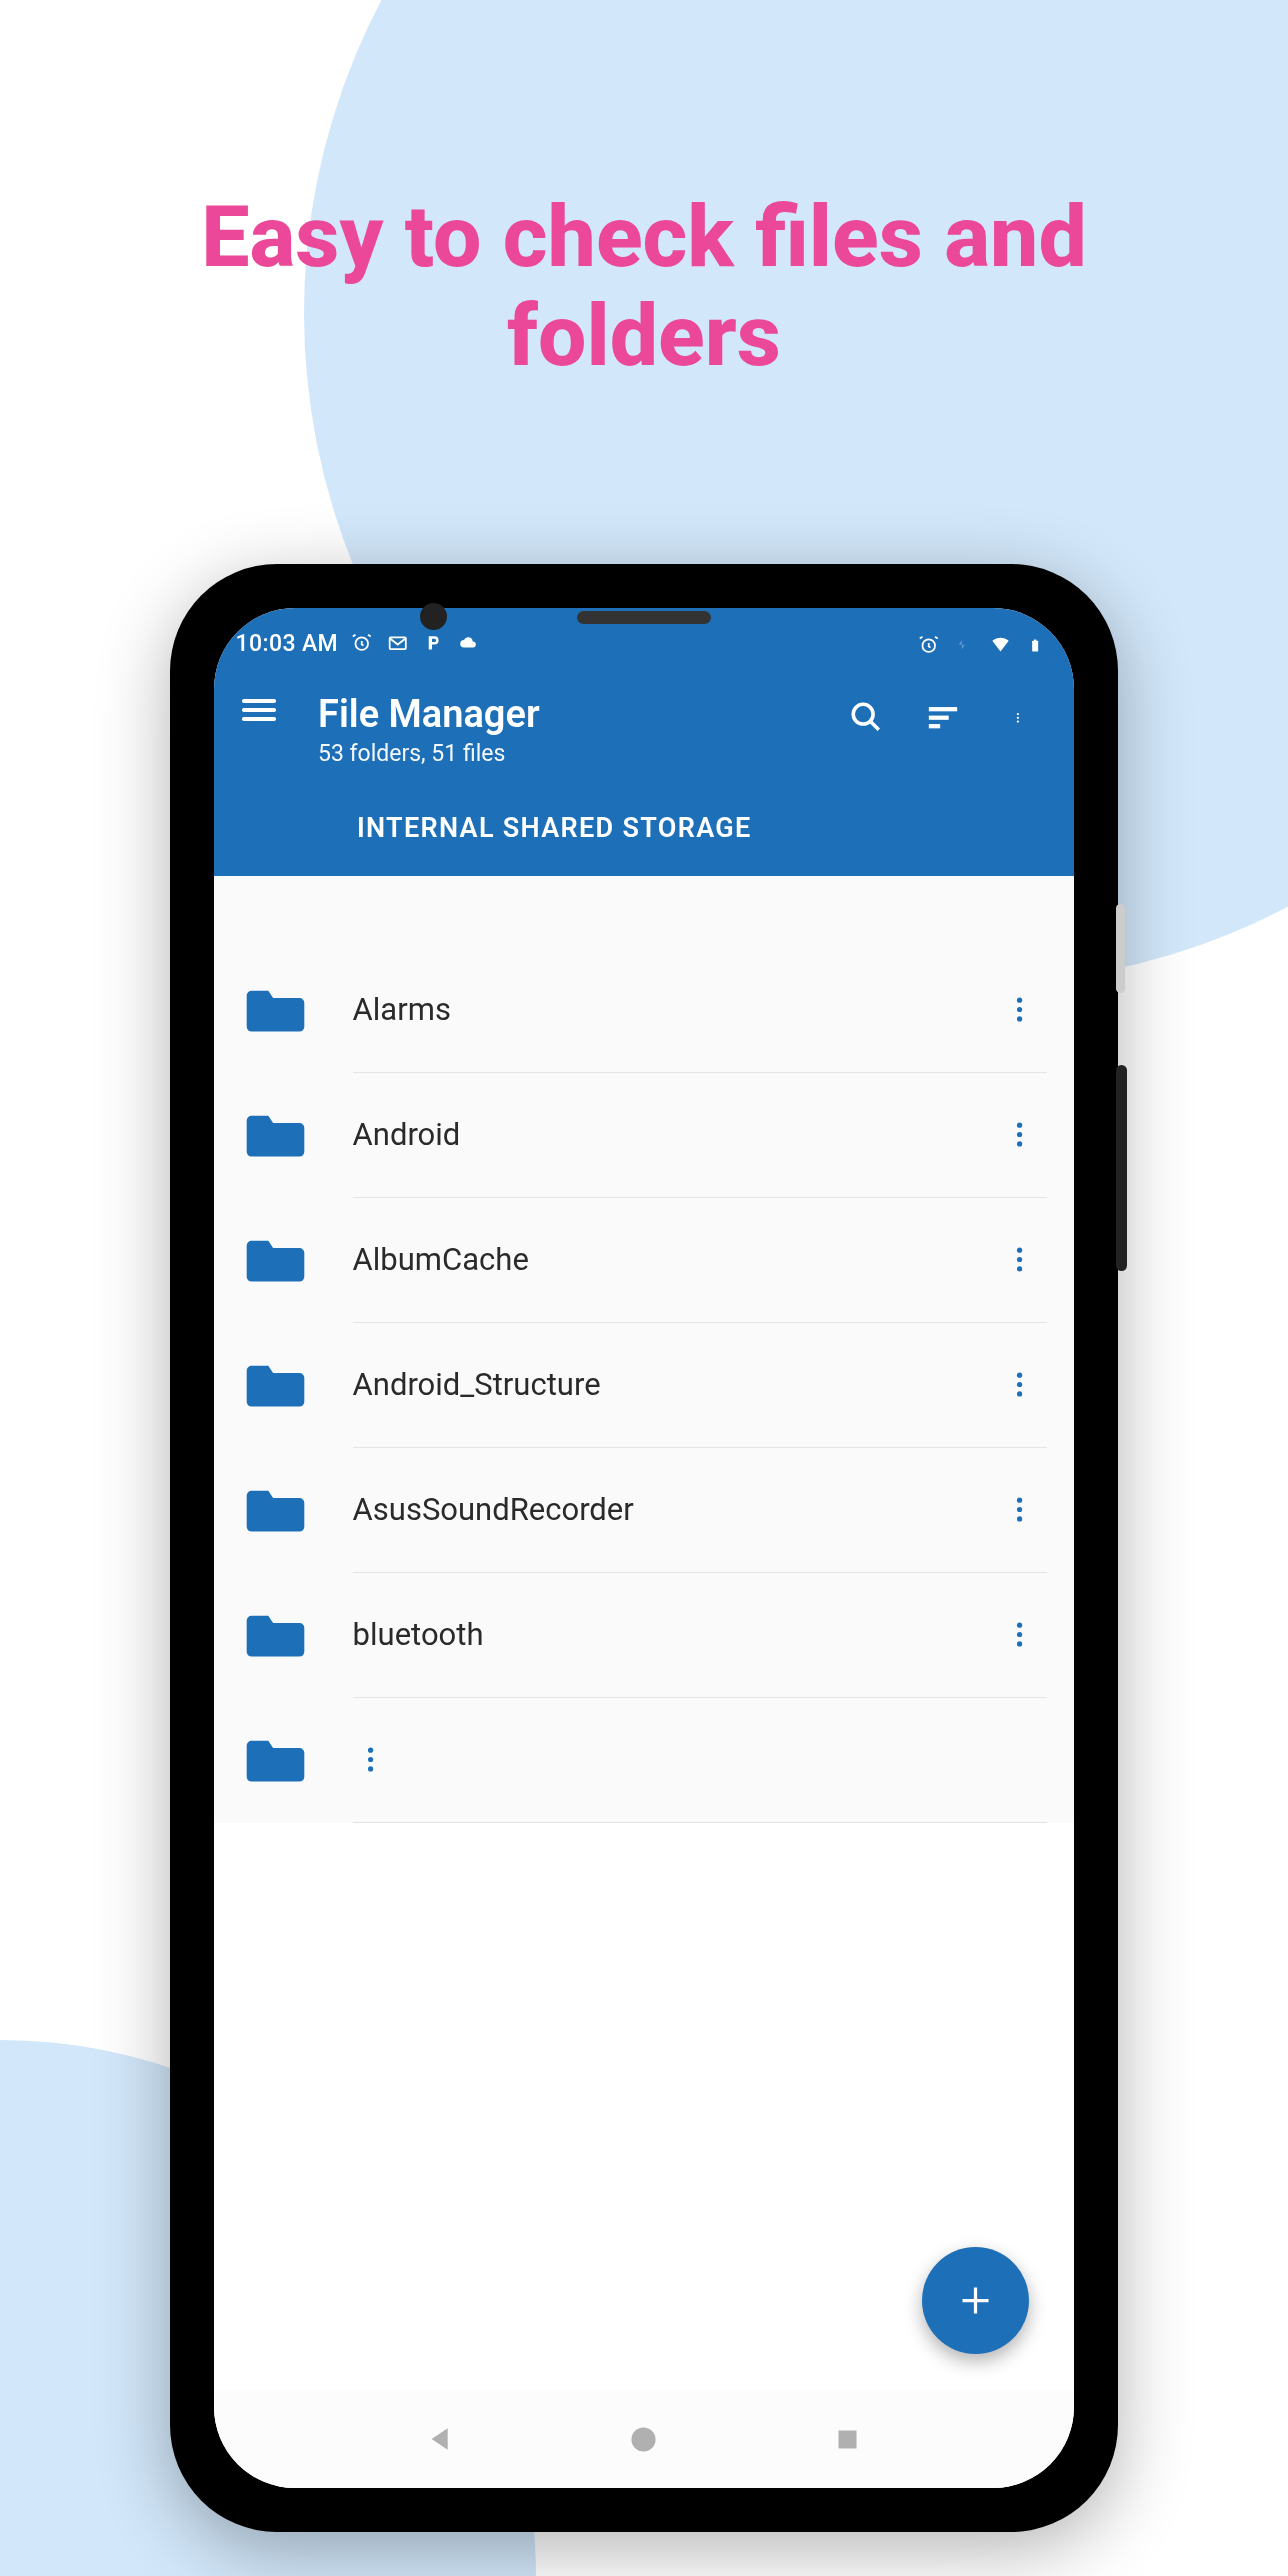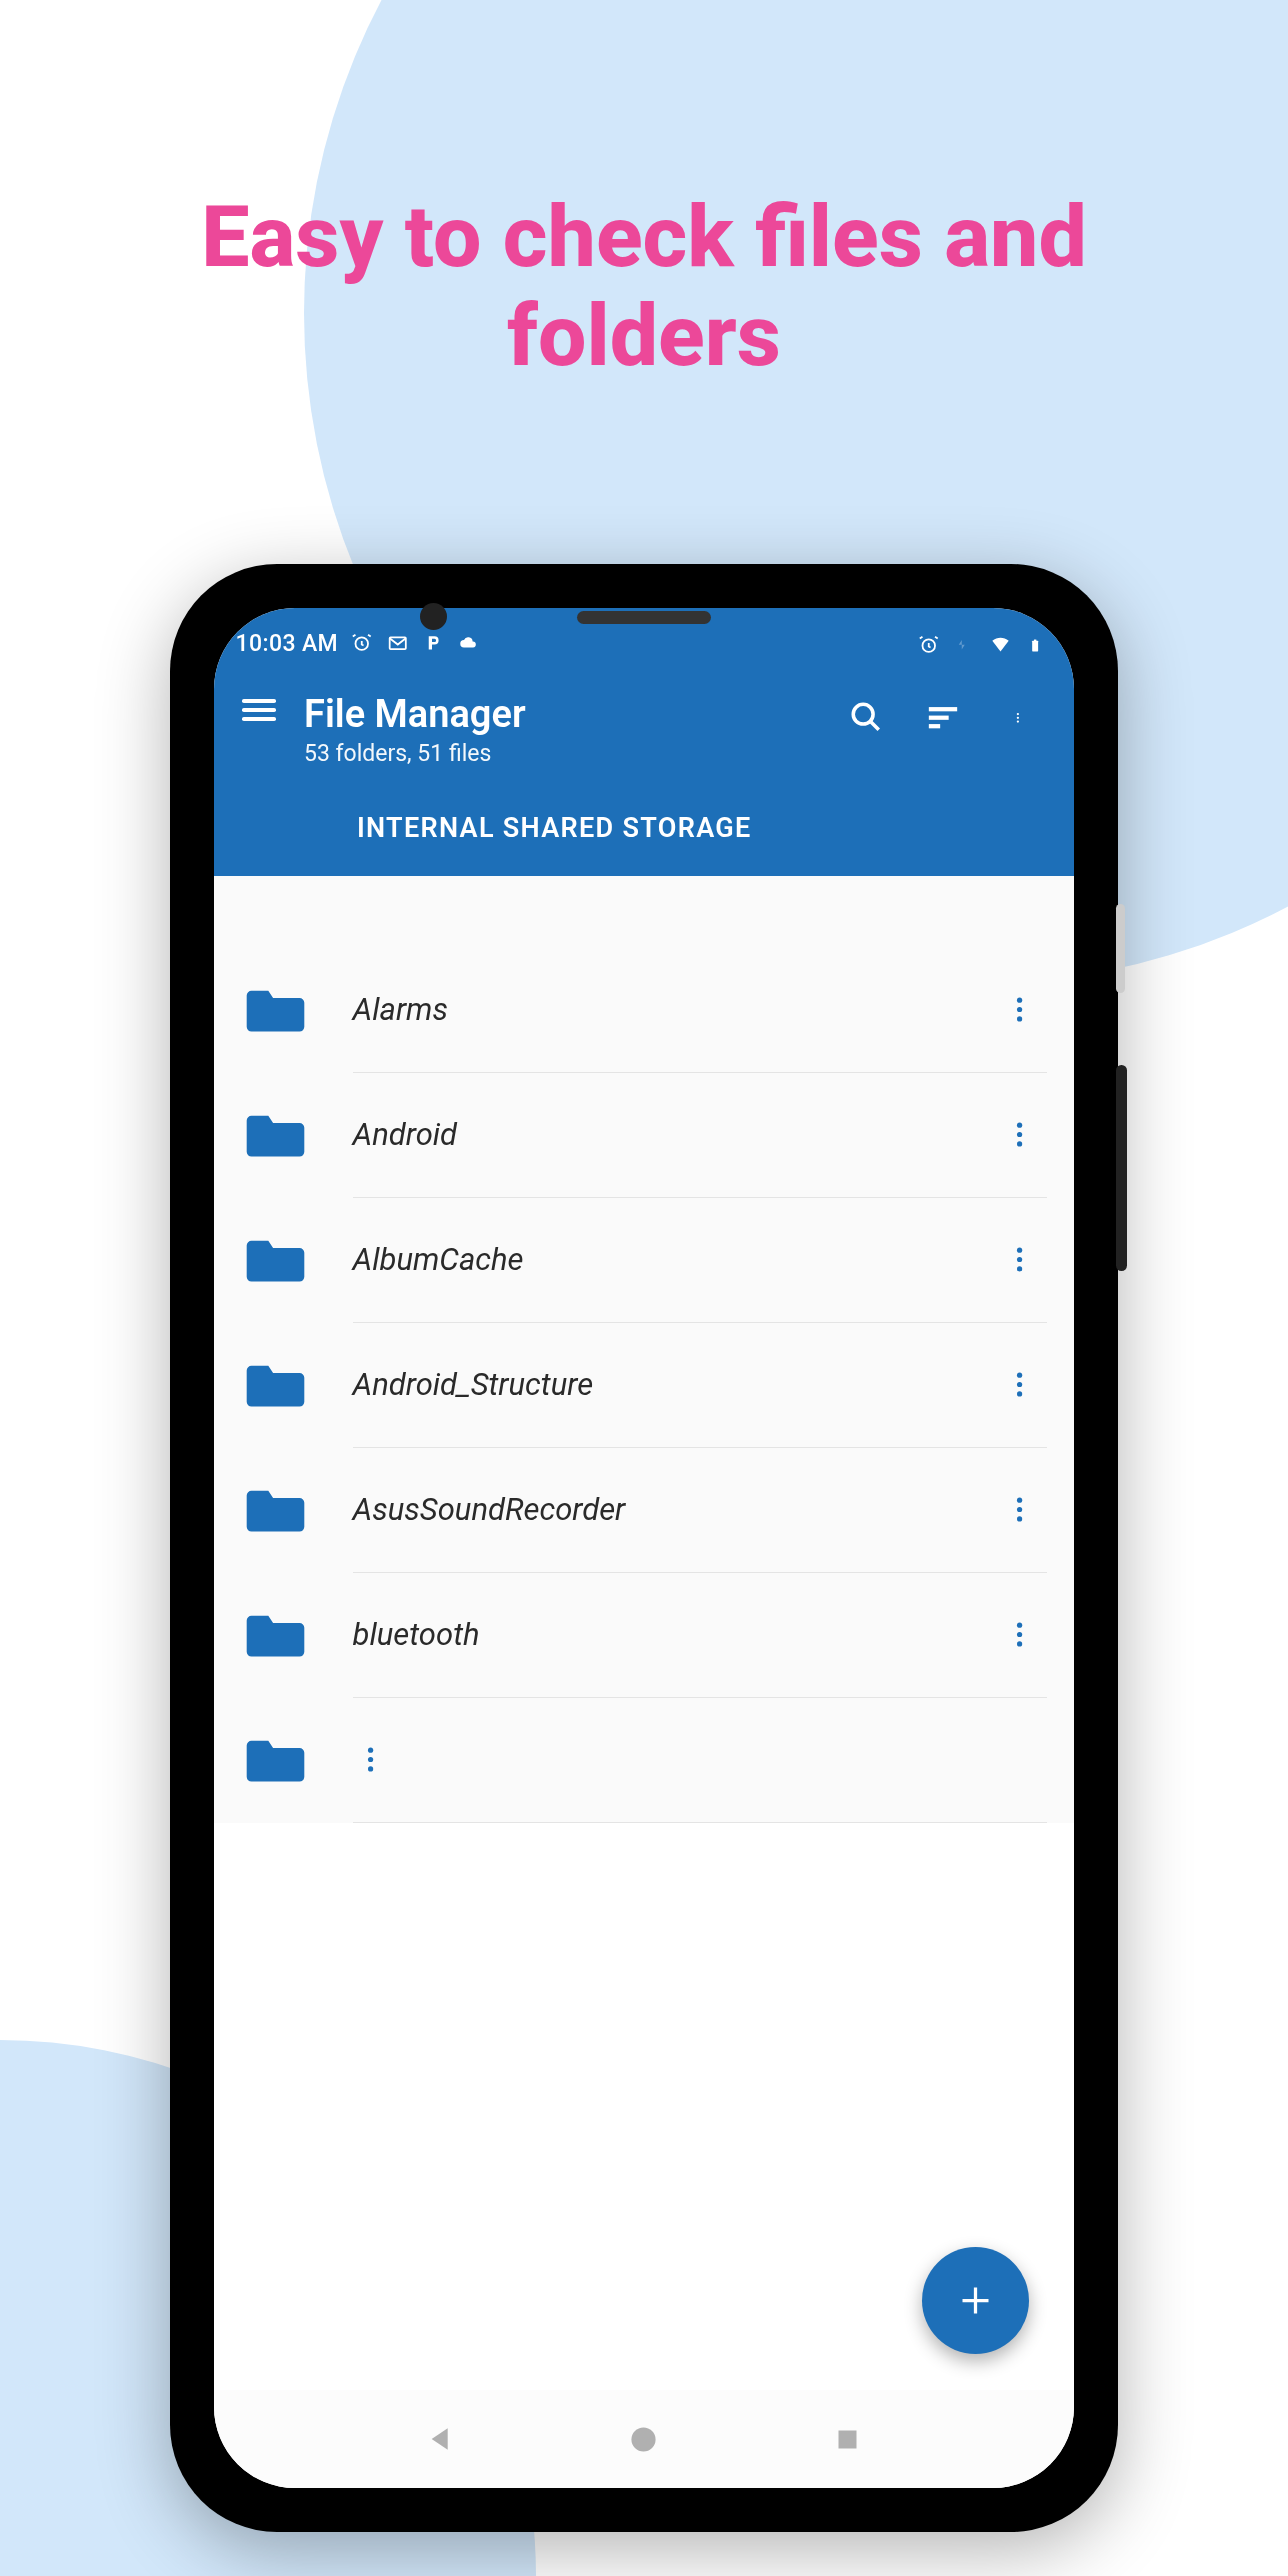--- a/index.html
+++ b/index.html
@@ -119,21 +119,21 @@
   gap: 12.5px;
 }
 .status-left .time { font-weight: 500; letter-spacing: 0.4px; }
 .status-icon { width: 23px; height: 23px; display: inline-flex; align-items: center; justify-content: center; }
 .app-bar {
   background: #1d6fb8;
   color: #fff;
   padding: 30px 27px 0 27px;
   display: flex;
   align-items: flex-start;
-  gap: 27px;
+  gap: 41px;
 }
 .hamburger span {
   display: block;
   width: 34px;
   height: 3.6px;
   background: #fff;
   margin: 5.4px 0;
   border-radius: 1.8px;
 }
 .app-title-wrap { flex: 1; }
@@ -142,21 +142,21 @@
 .app-actions { display: flex; align-items: center; gap: 41px; margin-top: 7.2px; margin-right: 9px; }
 .icon-btn { width: 36px; height: 36px; display: flex; align-items: center; justify-content: center; cursor: pointer; }
 .breadcrumb {
   background: #1d6fb8;
   color: #fff;
   padding: 45px 27px 32px 143px;
   font-size: 27px;
   font-weight: 600;
   letter-spacing: 1.3px;
 }
-.list { background: #fafafa; font-style: italic; }
+.list { background: #fafafa; }
 .list-spacer { height: 72px; }
 .row {
   display: flex;
   align-items: center;
   padding: 0 27px;
   height: 125px;
 }
 .row .folder-ico {
   width: 61px;
   height: 48px;

